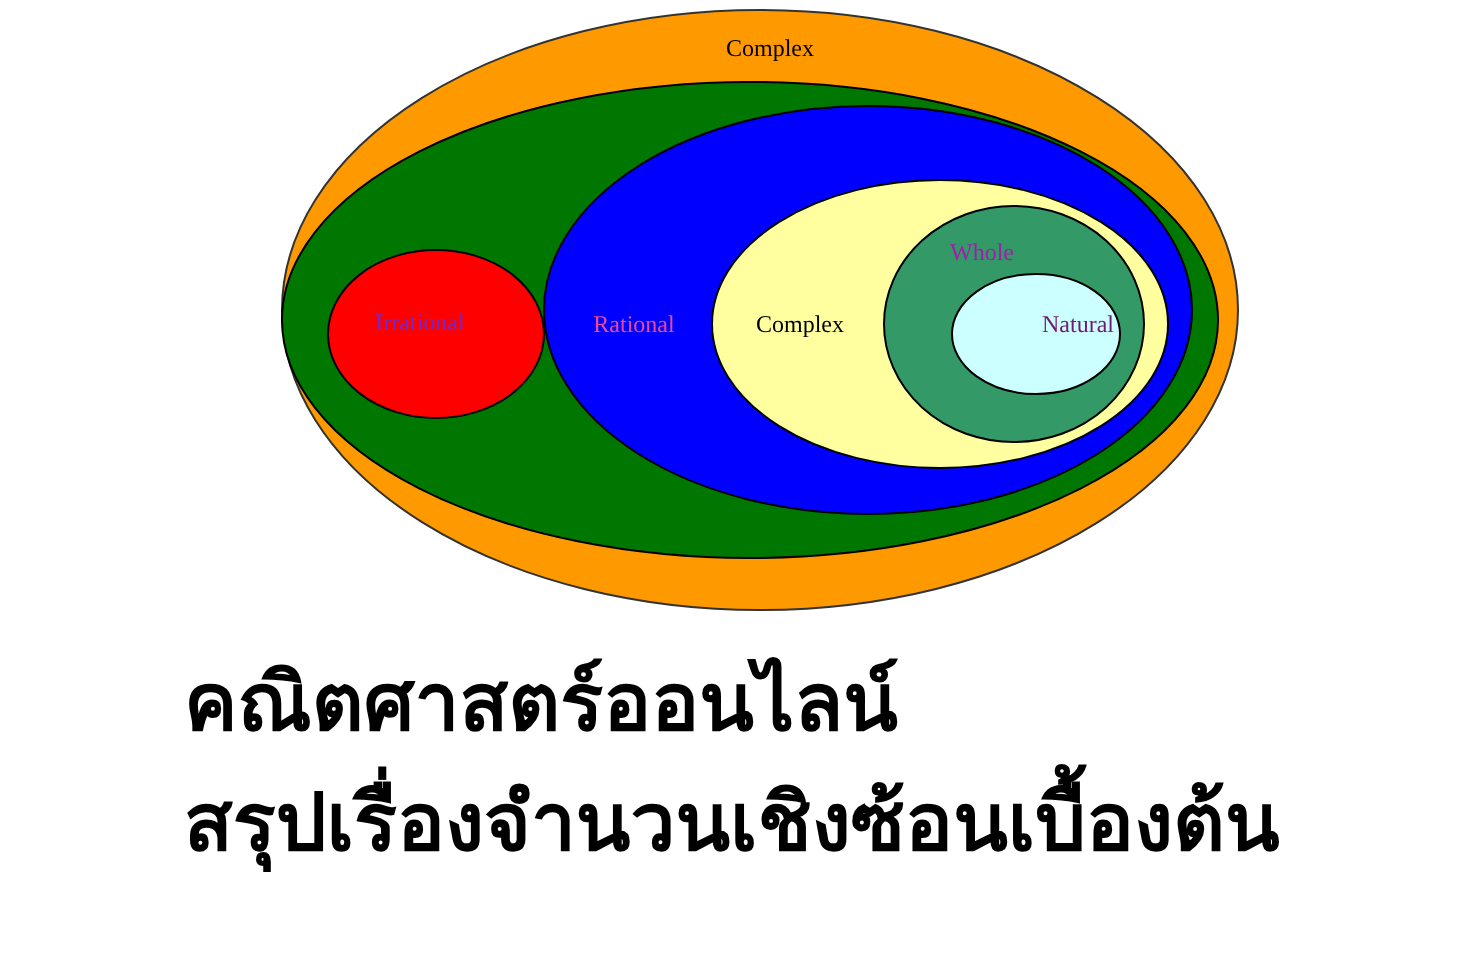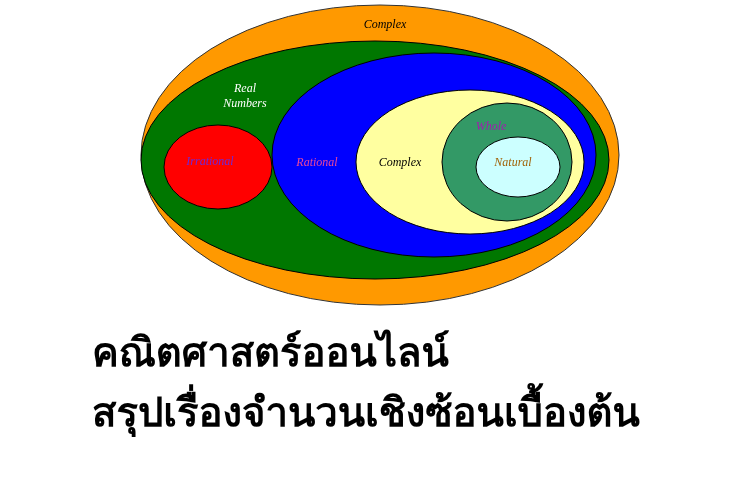--- a/index.html
+++ b/index.html
@@ -12,21 +12,20 @@
       height: 486px;
       position: relative;
       overflow: hidden;
     }
     .diagram {
       position: absolute;
       left: 0;
       top: 0;
       width: 604px;
       height: 320px;
-      font-style: italic;
     }
     .diagram svg {
       position: absolute;
       left: 0;
       top: 0;
     }
     .set-label {
       position: absolute;
       font-family: "Liberation Serif", "DejaVu Serif", serif;
       font-size: 12px;
@@ -58,32 +57,28 @@
     <ellipse cx="375" cy="160" rx="234" ry="119" fill="#007700" stroke="#000000" stroke-width="1"></ellipse>
     <ellipse cx="218" cy="167" rx="54" ry="42" fill="#FF0000" stroke="#000000" stroke-width="1"></ellipse>
     <ellipse cx="434" cy="155" rx="162" ry="102" fill="#0000FF" stroke="#000000" stroke-width="1"></ellipse>
     <ellipse cx="470" cy="162" rx="114" ry="72" fill="#FFFFA0" stroke="#000000" stroke-width="1"></ellipse>
     <ellipse cx="507" cy="162" rx="65" ry="59" fill="#339966" stroke="#000000" stroke-width="1"></ellipse>
     <ellipse cx="518" cy="167" rx="42" ry="30" fill="#CCFFFF" stroke="#000000" stroke-width="1"></ellipse>
   </svg>
 
   <div class="set-label" style="left:345px; top:17px; width:80px; color:#000000;">Complex</div>
 
-  <div class="set-label" style="left:215px; top:81px; width:60px; color:#FFFFFF;">
-    <div>Real</div>
-    <div>Numbers</div>
-  </div>
 
   <div class="set-label" style="left:180px; top:154px; width:60px; color:#6d28d9;">Irrational</div>
 
   <div class="set-label" style="left:285px; top:155px; width:64px; color:#ec4899;">Rational</div>
 
   <div class="set-label" style="left:368px; top:155px; width:64px; color:#000000;">Complex</div>
 
   <div class="set-label" style="left:466px; top:119px; width:50px; color:#a21caf;">Whole</div>
 
-  <div class="set-label" style="left:487px; top:155px; width:52px; color:#a16207;">Natural</div>
+  <div class="set-label" style="left:513px; top:155px; width:52px; color:#701a75;">Natural</div>
 </div>
 
 <div class="headline">
   <div>คณิตศาสตร์ออนไลน์</div>
   <div>สรุปเรื่องจำนวนเชิงซ้อนเบื้องต้น</div>
 </div>
 
 </body></html>

